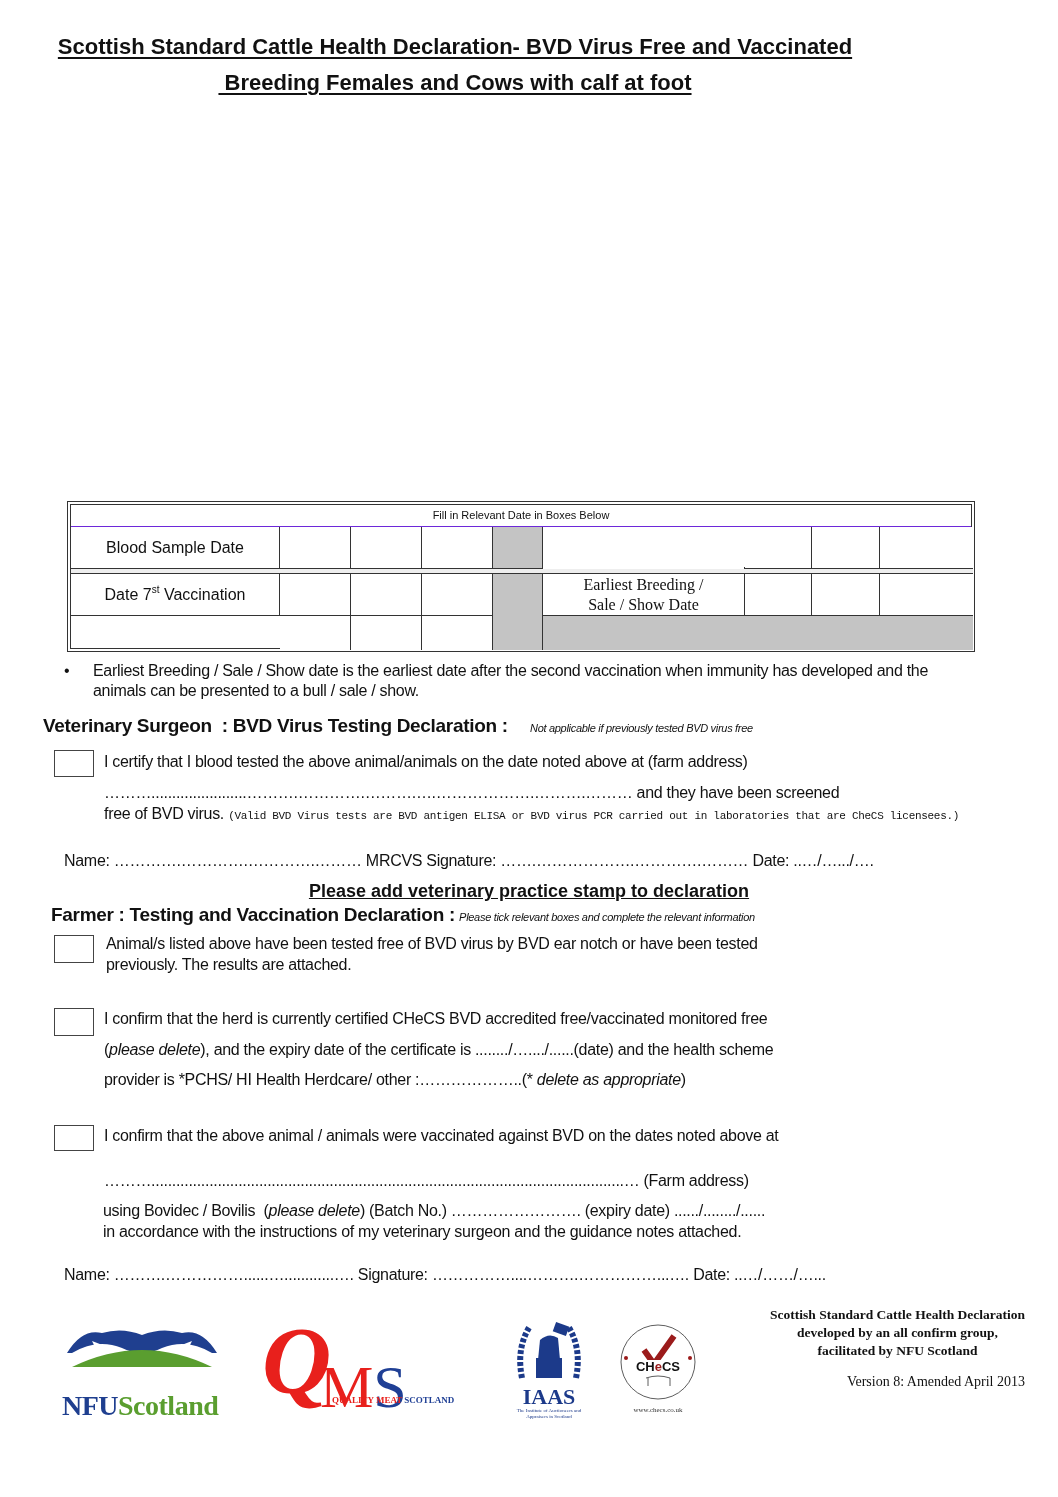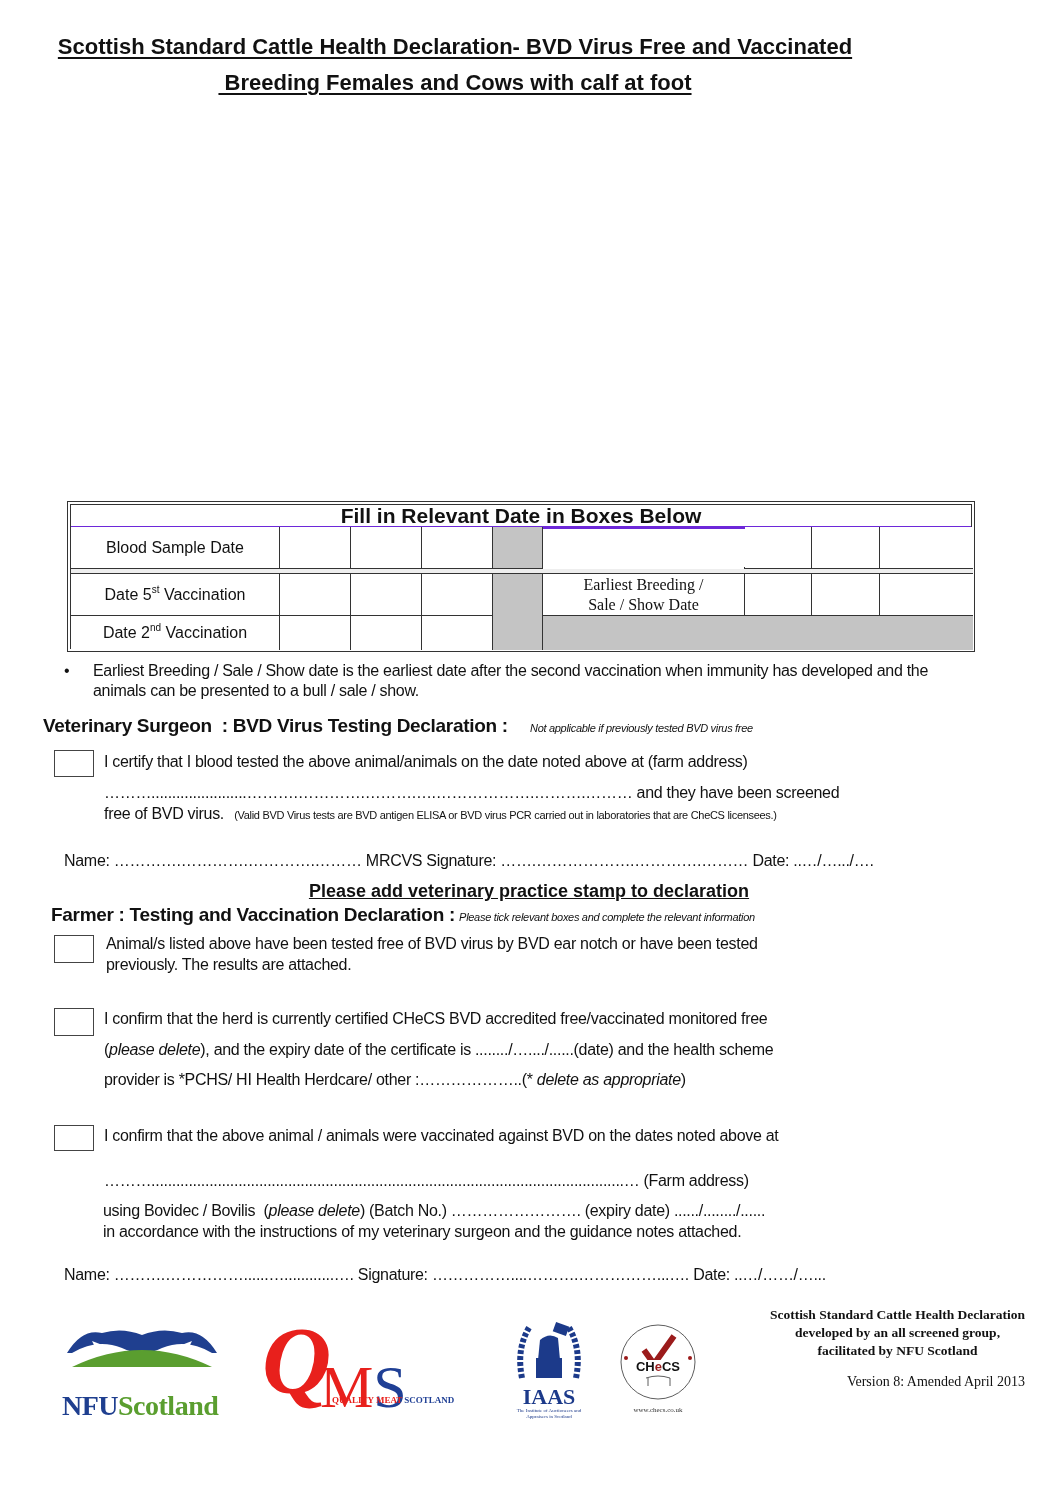--- a/index.html
+++ b/index.html
@@ -10,22 +10,22 @@
            font-family:"Liberation Sans Narrow","Liberation Sans", sans-serif; }
   .title span { text-decoration:underline; text-decoration-thickness:2px; text-underline-offset:3px; }
   .narrow { font-family:"Liberation Sans", sans-serif; letter-spacing:-0.3px; }
 
   
   .tbl { left:67px; top:501px; width:908px; height:151px; border:1px solid #333; box-sizing:border-box; }
   .tbl-inner { position:absolute; left:2px; top:2px; right:2px; bottom:2px; border:1px solid #333; }
   .cell { position:absolute; box-sizing:border-box; border-right:1px solid #333; border-bottom:1px solid #333;
           display:flex; align-items:center; justify-content:center; text-align:center; font-size:16px; line-height:20px; background:#fff; }
   .grey { background:#c4c4c4; }
-  .hdr { position:absolute; left:0; top:0; right:0; height:21px; border-bottom:3px solid #6d28d9;
-         font-weight:bold; font-size:21px; text-align:center; line-height:21px; }
+  .hdr { position:absolute; left:0; top:0; right:0; height:21px; border-bottom:1px solid #6d28d9;
+         font-weight:normal; font-size:11px; text-align:center; line-height:21px; }
   sup { font-size:10px; vertical-align:top; line-height:10px; }
 
   .txt { font-size:16px; line-height:20px; }
   .box { width:40px; height:27px; border:1px solid #444; box-sizing:border-box; background:#fff; }
   .sec-h { font-weight:bold; font-size:19px; }
   .small-i { font-style:italic; font-size:11px; font-weight:normal; }
   .footer-r { right:33px; text-align:center; font-family:"Liberation Serif", serif; font-size:13.5px; line-height:18px; }
 </style>
 </head>
 <body>
@@ -45,36 +45,33 @@
     <div class="cell" style="left:472px;top:22px;width:202px;height:42px;margin-top:40px;">
         <span style="display:block;width:140px;">Date Booster Vaccination</span>
       </div>
     <div class="cell" style="left:674px;top:22px;width:67px;height:42px;"></div>
     <div class="cell" style="left:741px;top:22px;width:68px;height:42px;"></div>
     <div class="cell" style="left:809px;top:22px;width:93px;height:42px;border-right:none;"></div>
 
     <div class="abs" style="left:0;top:64px;width:902px;height:5px;background:#eee;border-bottom:1px solid #333;box-sizing:border-box;"></div>
 
     <div class="cell" style="left:0;top:69px;width:209px;height:42px;">
-        <span><span>Date 5</span><sup>st</sup><span style="white-space:pre"> Vaccination</span></span>
+        <span><span>Date 7</span><sup>st</sup><span style="white-space:pre"> Vaccination</span></span>
       </div>
     <div class="cell" style="left:209px;top:69px;width:71px;height:42px;"></div>
     <div class="cell" style="left:280px;top:69px;width:71px;height:42px;"></div>
     <div class="cell" style="left:351px;top:69px;width:71px;height:42px;"></div>
     <div class="cell grey" style="left:422px;top:69px;width:50px;height:76px;border-bottom:none;"></div>
     <div class="cell" style="left:472px;top:69px;width:202px;height:42px;">
         <span style="display:block;width:150px;font-family:Liberation Serif, serif;">Earliest Breeding / Sale / Show Date</span>
       </div>
     <div class="cell" style="left:674px;top:69px;width:67px;height:42px;"></div>
     <div class="cell" style="left:741px;top:69px;width:68px;height:42px;"></div>
     <div class="cell" style="left:809px;top:69px;width:93px;height:42px;border-right:none;"></div>
 
-    <div class="cell" style="left:0;top:111px;width:209px;height:34px;border-bottom:none;">
-        <span><span>Date 2</span><sup>nd</sup><span style="white-space:pre"> Vaccination</span></span>
-      </div>
     <div class="cell" style="left:209px;top:111px;width:71px;height:34px;border-bottom:none;"></div>
     <div class="cell" style="left:280px;top:111px;width:71px;height:34px;border-bottom:none;"></div>
     <div class="cell" style="left:351px;top:111px;width:71px;height:34px;border-bottom:none;"></div>
     <div class="cell grey" style="left:472px;top:111px;width:430px;height:34px;border-bottom:none;border-right:none;"></div>
   </div>
 </div>
 
 <div class="abs txt narrow" style="left:64px;top:661px;width:880px;">
   <span style="position:absolute;left:0;top:0;">•</span>
   <div style="margin-left:29px;">Earliest Breeding / Sale / Show date is the earliest date after the second vaccination when immunity has developed and the animals can be presented to a bull / sale / show.</div>
@@ -83,21 +80,21 @@
 <div class="abs narrow" style="left:43px;top:715px;white-space:nowrap;">
   <span class="sec-h" style="white-space:pre">Veterinary Surgeon  : BVD Virus Testing Declaration :</span>
   <span class="small-i" style="margin-left:18px;">Not applicable if previously tested BVD virus free</span>
 </div>
 
 <div class="abs box" style="left:54px;top:750px;"></div>
 <div class="abs txt narrow" style="left:104px;top:752px;">I certify that I blood tested the above animal/animals on the date noted above at (farm address)</div>
 <div class="abs txt narrow" style="left:104px;top:783px;white-space:nowrap;">……….......................……….………….……….….……………….……….……… and they have been screened</div>
 <div class="abs narrow" style="left:104px;top:804px;white-space:nowrap;">
   <span class="txt">free of BVD virus.</span>
-  <span style="font-size:11px;margin-left:6px;">(Valid BVD Virus tests are BVD antigen ELISA or BVD virus PCR carried out in laboratories that are CheCS licensees.)</span>
+  <span style="font-size:11px;font-family:Liberation Mono, monospace;">(Valid BVD Virus tests are BVD antigen ELISA or BVD virus PCR carried out in laboratories that are CheCS licensees.)</span>
 </div>
 
 <div class="abs txt narrow" style="left:64px;top:851px;white-space:nowrap;">Name: ………….………….………….……… MRCVS Signature: …….……………….………….……… Date: ..…/….../….</div>
 
 <div class="abs" style="left:0;width:1058px;top:881px;text-align:center;font-weight:bold;font-size:18px;">
   <span style="text-decoration:underline;">Please add veterinary practice stamp to declaration</span>
 </div>
 
 <div class="abs narrow" style="left:51px;top:904px;white-space:nowrap;">
   <span class="sec-h">Farmer : Testing and Vaccination Declaration :</span>
@@ -168,16 +165,16 @@
     <text x="40" y="49" text-anchor="middle" font-family="Liberation Sans, sans-serif" font-weight="bold" font-size="13" fill="#111">CH<tspan fill="#9b1b1b">e</tspan>CS</text>
     <path d="M28 56 Q40 52 52 56 L52 64 M30 56 L30 64" stroke="#333" fill="none" stroke-width="0.8"></path>
     <circle cx="8" cy="36" r="2" fill="#9b1b1b"></circle>
       <circle cx="72" cy="36" r="2" fill="#9b1b1b"></circle>
   </svg>
   <div style="font-family:'Liberation Serif',serif;font-size:7px;color:#333;">www.checs.co.uk</div>
 </div>
 
 <div class="abs footer-r" style="top:1306px;font-weight:bold;">
   <div>Scottish Standard Cattle Health Declaration</div>
-  <div>developed by an all screened group,</div>
+  <div>developed by an all confirm group,</div>
   <div>facilitated by NFU Scotland</div>
 </div>
 <div class="abs footer-r" style="top:1373px;font-size:14px;">Version 8: Amended April 2013</div>
 
 </body></html>

